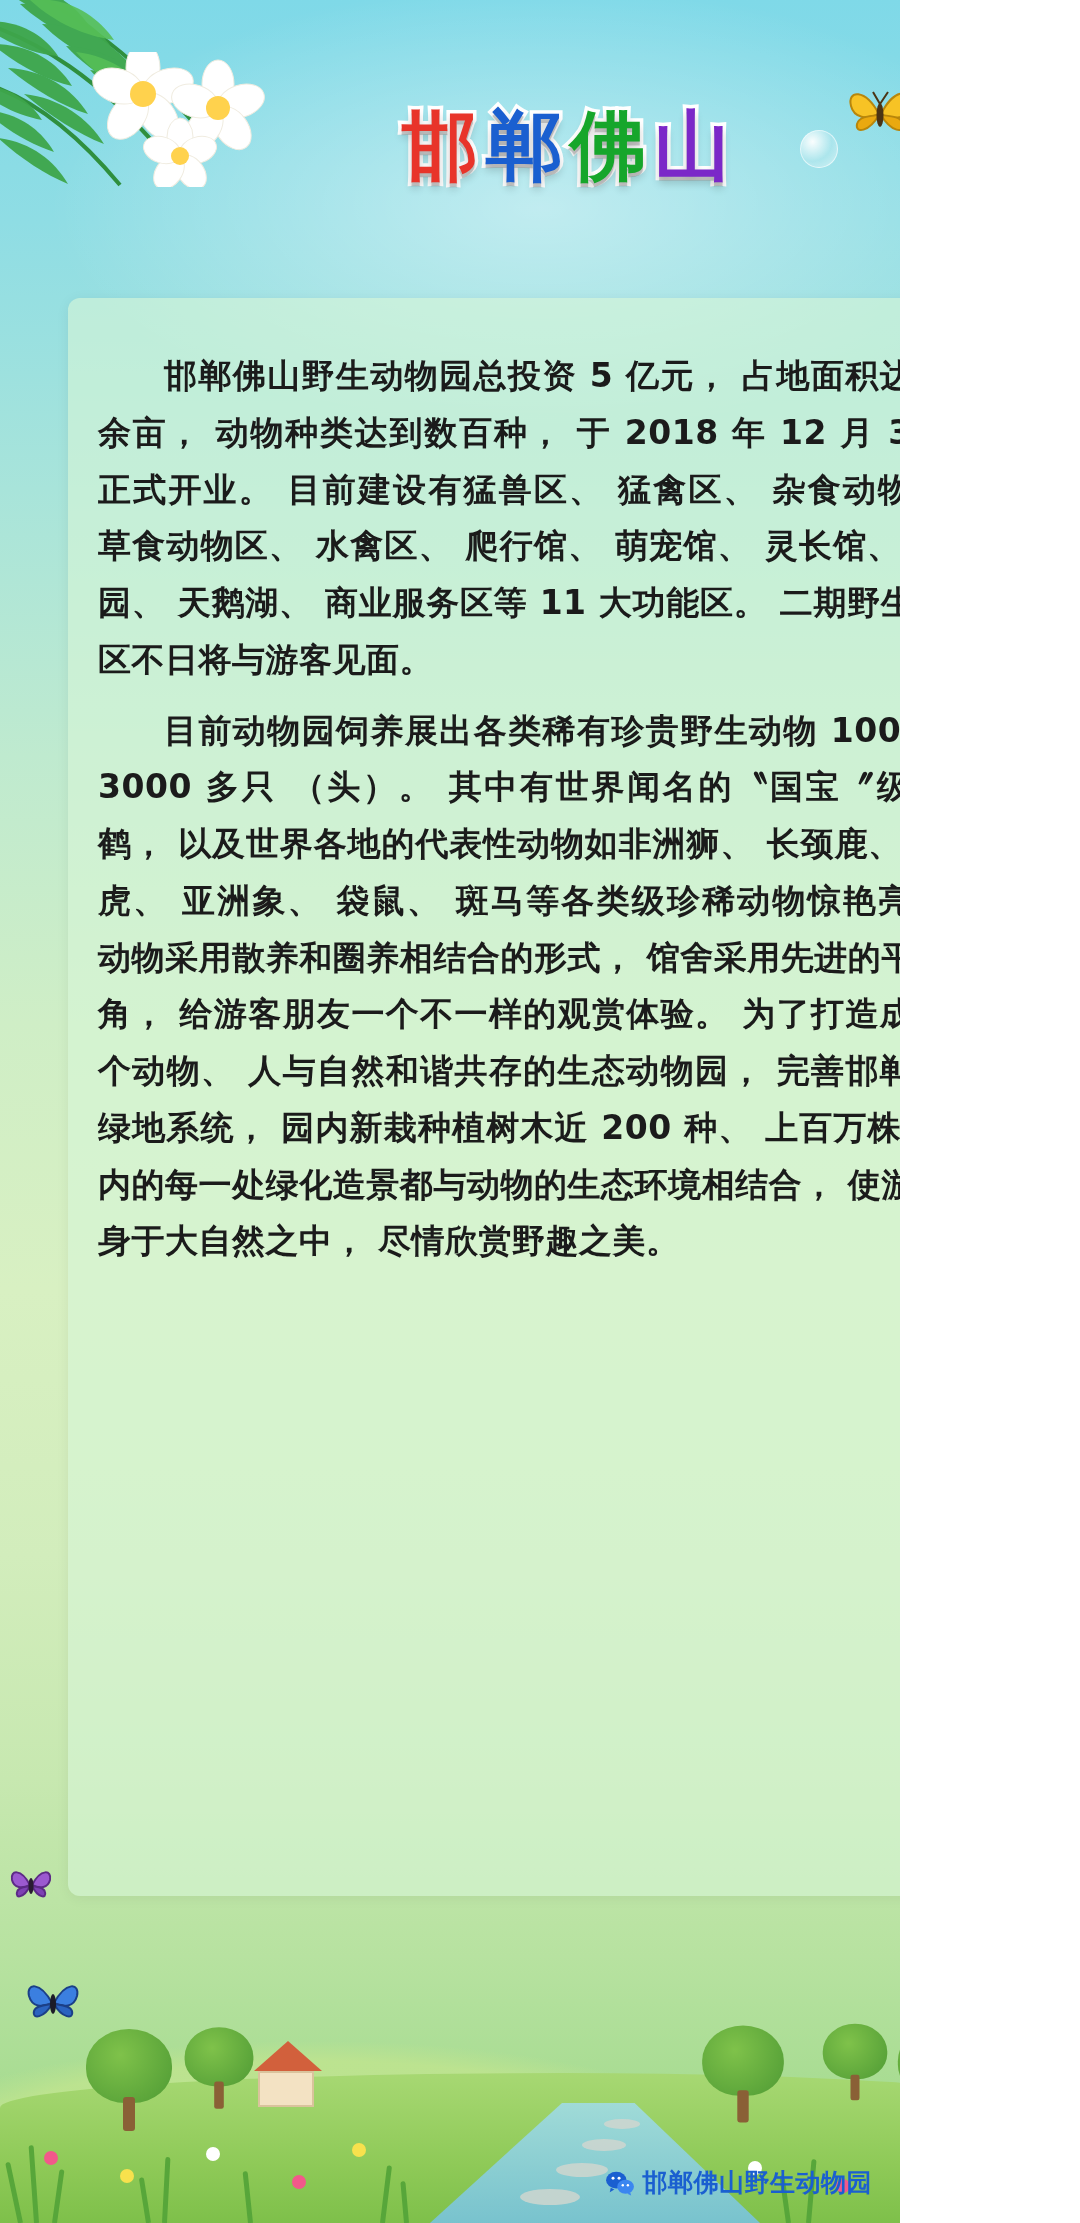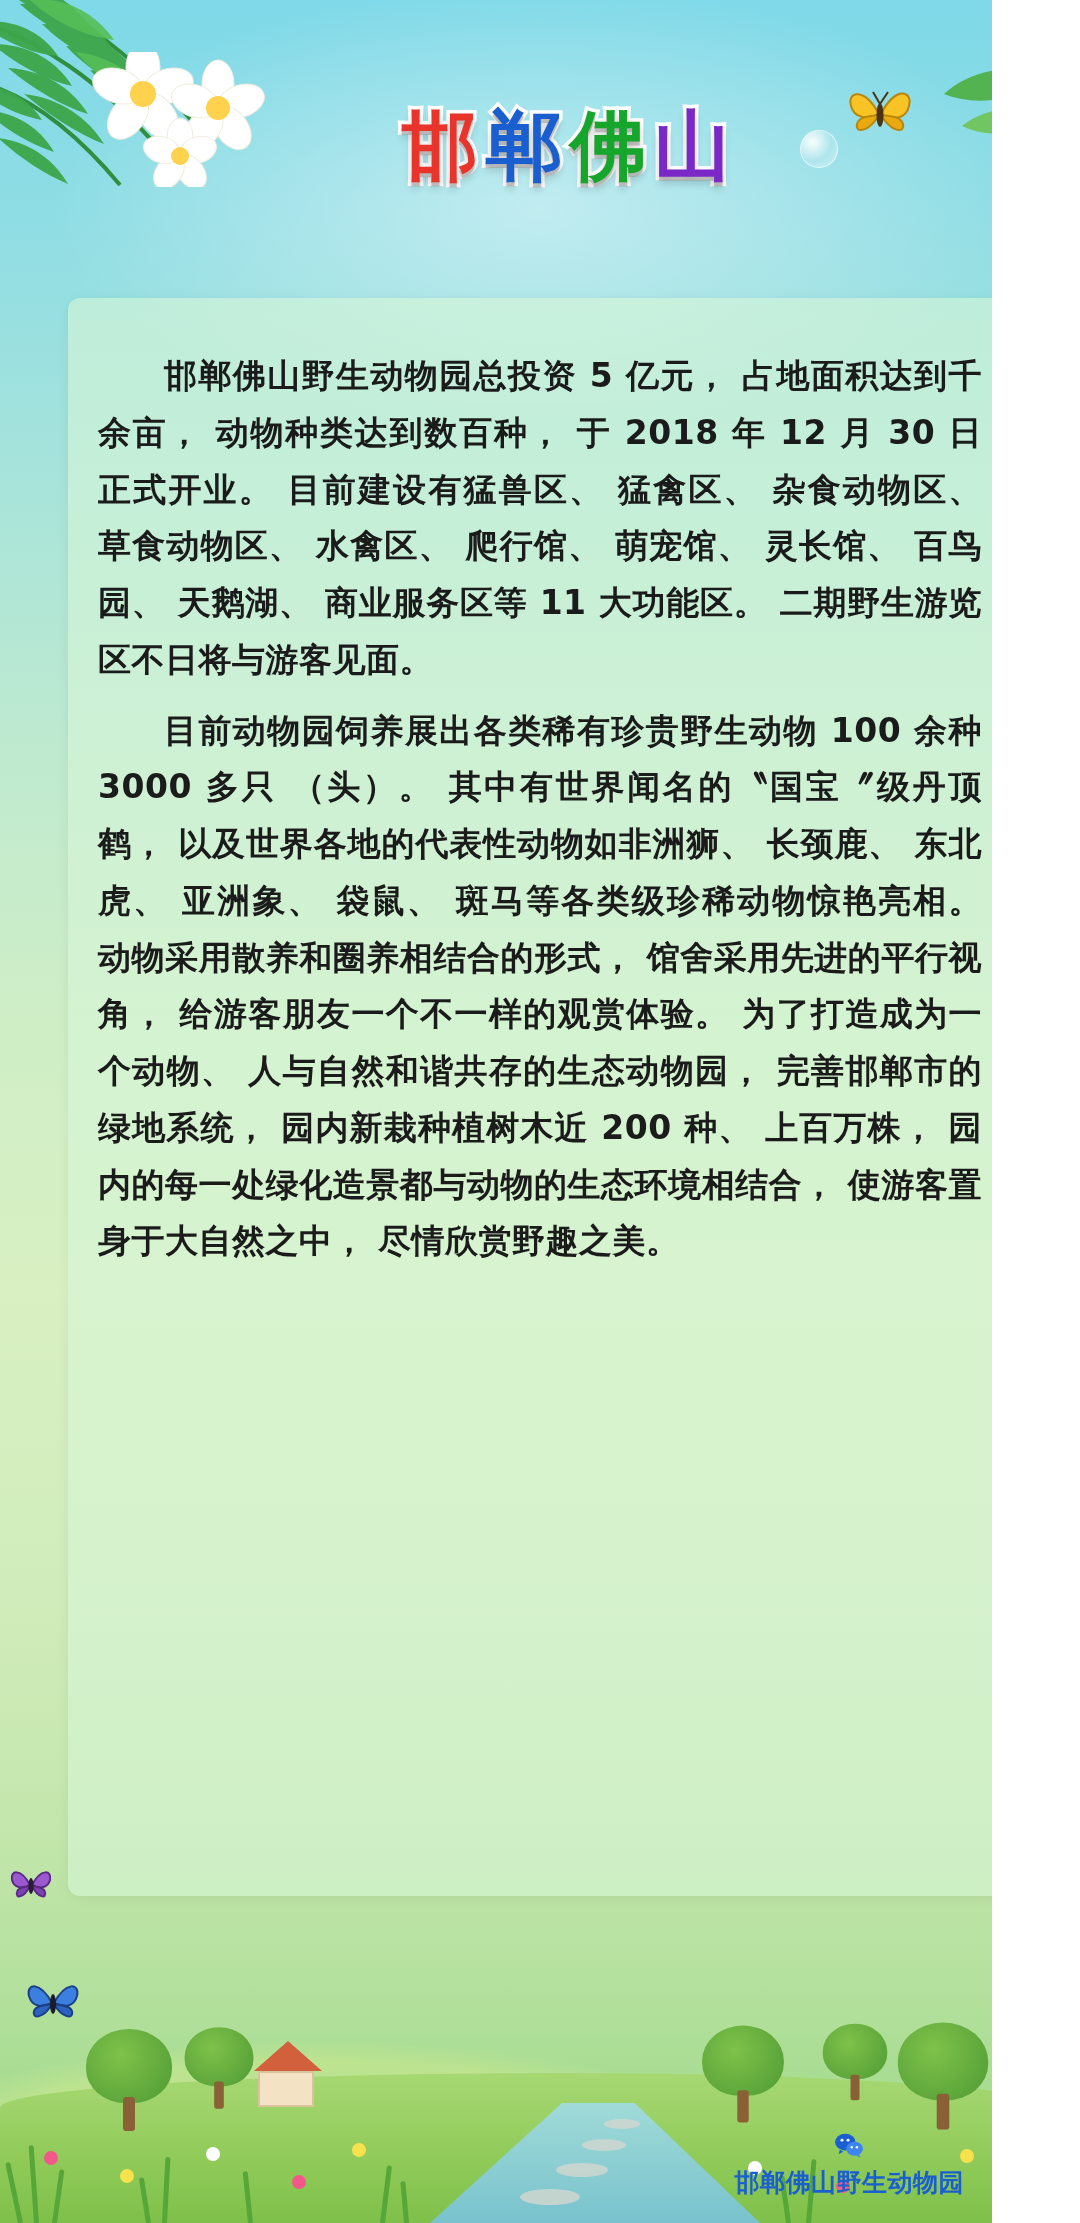--- a/index.html
+++ b/index.html
@@ -7,21 +7,21 @@
     padding: 0;
   }
   body {
     width: 1080px;
     height: 2223px;
     font-family: "Liberation Sans", sans-serif;
     overflow: hidden;
   }
   .poster {
     position: relative;
-    width: 992px;
+    width: 900px;
     height: 2223px;
     background:
       linear-gradient(180deg,
         #7fd9e8 0%,
         #8fdde4 10%,
         #a8e4da 22%,
         #bfeacf 34%,
         #cfeec6 46%,
         #d8f0c2 58%,
         #d2edbc 70%,
@@ -255,21 +255,20 @@
   }
 
   
   .footer {
     position: absolute;
     right: 28px;
     bottom: 24px;
     display: flex;
     align-items: center;
     gap: 8px;
-    flex-direction: column;
   }
   .wechat-icon {
     width: 30px; height: 26px;
     display: block;
   }
   .footer-text {
     font-family: "DejaVu Sans", "Liberation Sans", sans-serif;
     font-size: 25px;
     font-weight: bold;
     color: #1a5fd0;

